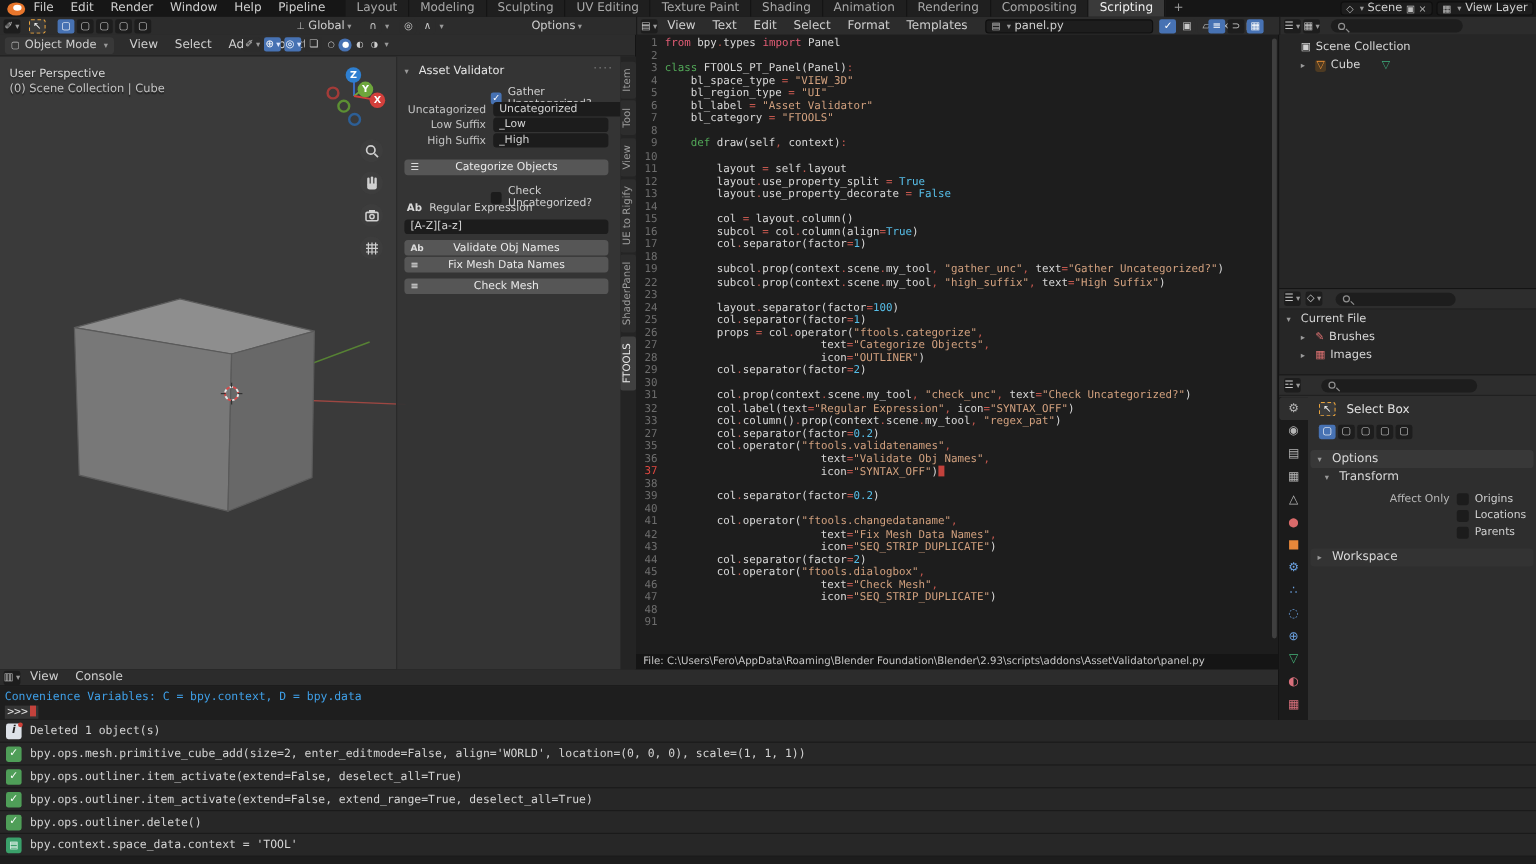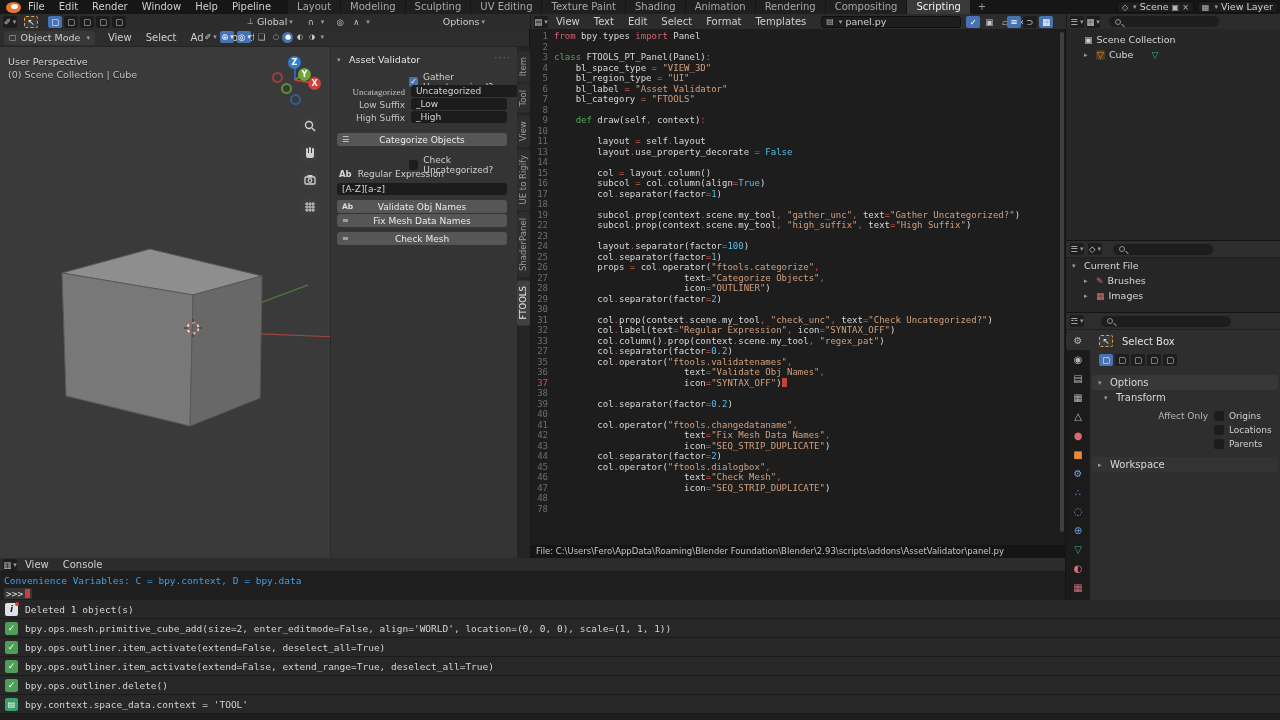--- a/index.html
+++ b/index.html
@@ -311,21 +311,21 @@
       <span style="color:#e4e4e4;font-size:9.5px">Asset Validator</span>
     </div>
     <span class="abs" style="right:6px;top:5px;color:#777;letter-spacing:1px">····</span>
 
     <div class="abs" style="left:78px;top:25px;display:flex;align-items:center;gap:5px">
       <span class="cb onc">✓</span>
       <span class="cb-label">Gather Uncategorized?</span>
     </div>
 
     <div id="np-fields">
-        <div class="np-label" style="left: 0px; top: 40px; width: 74px; font-family: Liberation Serif, serif;">Uncatagorized</div>
+        <div class="np-label" style="left: 0px; top: 40px; width: 74px;">Uncatagorized</div>
         <div class="np-field" style="left: 80px; top: 38px; width: 108px; height: 12px;">Uncategorized</div>
         <div class="np-label" style="left: 0px; top: 53px; width: 74px;">Low Suffix</div>
         <div class="np-field" style="left: 80px; top: 51px; width: 96px; height: 12px;">_Low</div>
         <div class="np-label" style="left: 0px; top: 66px; width: 74px;">High Suffix</div>
         <div class="np-field" style="left: 80px; top: 64px; width: 96px; height: 12px;">_High</div>
       </div>
 
     <div class="np-btn" style="left:6px;top:86px;width:170px">
       <span class="bicon">☰</span>
       <span>Categorize Objects</span>
@@ -371,20 +371,21 @@
       <div class="code-line"><div class="ln">2</div><div class="lc"></div></div>
       <div class="code-line"><div class="ln">3</div><div class="lc"><span class="d">class</span> FTOOLS_PT_Panel(Panel)<span class="o">:</span></div></div>
       <div class="code-line"><div class="ln">4</div><div class="lc">    bl_space_type <span class="o">=</span> <span class="s">"VIEW_3D"</span></div></div>
       <div class="code-line"><div class="ln">5</div><div class="lc">    bl_region_type <span class="o">=</span> <span class="s">"UI"</span></div></div>
       <div class="code-line"><div class="ln">6</div><div class="lc">    bl_label <span class="o">=</span> <span class="s">"Asset Validator"</span></div></div>
       <div class="code-line"><div class="ln">7</div><div class="lc">    bl_category <span class="o">=</span> <span class="s">"FTOOLS"</span></div></div>
       <div class="code-line"><div class="ln">8</div><div class="lc"></div></div>
       <div class="code-line"><div class="ln">9</div><div class="lc">    <span class="d">def</span> draw(self<span class="o">,</span> context)<span class="o">:</span></div></div>
       <div class="code-line"><div class="ln">10</div><div class="lc"></div></div>
       <div class="code-line"><div class="ln">11</div><div class="lc">        layout <span class="o">=</span> self<span class="o">.</span>layout</div></div>
+      <div class="code-line"><div class="ln">12</div><div class="lc">        layout<span class="o">.</span>use_property_split <span class="o">=</span> <span class="b">True</span></div></div>
       <div class="code-line"><div class="ln">13</div><div class="lc">        layout<span class="o">.</span>use_property_decorate <span class="o">=</span> <span class="b">False</span></div></div>
       <div class="code-line"><div class="ln">14</div><div class="lc"></div></div>
       <div class="code-line"><div class="ln">15</div><div class="lc">        col <span class="o">=</span> layout<span class="o">.</span>column()</div></div>
       <div class="code-line"><div class="ln">16</div><div class="lc">        subcol <span class="o">=</span> col<span class="o">.</span>column(align<span class="o">=</span><span class="b">True</span>)</div></div>
       <div class="code-line"><div class="ln">17</div><div class="lc">        col<span class="o">.</span>separator(factor<span class="o">=</span><span class="n">1</span>)</div></div>
       <div class="code-line"><div class="ln">18</div><div class="lc"></div></div>
       <div class="code-line"><div class="ln">19</div><div class="lc">        subcol<span class="o">.</span>prop(context<span class="o">.</span>scene<span class="o">.</span>my_tool<span class="o">,</span> <span class="s">"gather_unc"</span><span class="o">,</span> text<span class="o">=</span><span class="s">"Gather Uncategorized?"</span>)</div></div>
       <div class="code-line"><div class="ln">22</div><div class="lc">        subcol<span class="o">.</span>prop(context<span class="o">.</span>scene<span class="o">.</span>my_tool<span class="o">,</span> <span class="s">"high_suffix"</span><span class="o">,</span> text<span class="o">=</span><span class="s">"High Suffix"</span>)</div></div>
       <div class="code-line"><div class="ln">23</div><div class="lc"></div></div>
       <div class="code-line"><div class="ln">24</div><div class="lc">        layout<span class="o">.</span>separator(factor<span class="o">=</span><span class="n">100</span>)</div></div>
@@ -405,21 +406,21 @@
       <div class="code-line"><div class="ln">39</div><div class="lc">        col<span class="o">.</span>separator(factor<span class="o">=</span><span class="n">0.2</span>)</div></div>
       <div class="code-line"><div class="ln">40</div><div class="lc"></div></div>
       <div class="code-line"><div class="ln">41</div><div class="lc">        col<span class="o">.</span>operator(<span class="s">"ftools.changedataname"</span><span class="o">,</span></div></div>
       <div class="code-line"><div class="ln">42</div><div class="lc">                        text<span class="o">=</span><span class="s">"Fix Mesh Data Names"</span><span class="o">,</span></div></div>
       <div class="code-line"><div class="ln">43</div><div class="lc">                        icon<span class="o">=</span><span class="s">"SEQ_STRIP_DUPLICATE"</span>)</div></div>
       <div class="code-line"><div class="ln">44</div><div class="lc">        col<span class="o">.</span>separator(factor<span class="o">=</span><span class="n">2</span>)</div></div>
       <div class="code-line"><div class="ln">45</div><div class="lc">        col<span class="o">.</span>operator(<span class="s">"ftools.dialogbox"</span><span class="o">,</span></div></div>
       <div class="code-line"><div class="ln">46</div><div class="lc">                        text<span class="o">=</span><span class="s">"Check Mesh"</span><span class="o">,</span></div></div>
       <div class="code-line"><div class="ln">47</div><div class="lc">                        icon<span class="o">=</span><span class="s">"SEQ_STRIP_DUPLICATE"</span>)</div></div>
       <div class="code-line"><div class="ln">48</div><div class="lc"></div></div>
-      <div class="code-line"><div class="ln">78</div><div class="lc"></div></div>
+      <div class="code-line"><div class="ln">91</div><div class="lc"></div></div>
     </div>
   <div id="te-scroll"></div>
   <div id="te-footer">File: C:\Users\Fero\AppData\Roaming\Blender Foundation\Blender\2.93\scripts\addons\AssetValidator\panel.py</div>
 </div>
 
 <div id="outliner1">
   <div id="outl-rows" style="padding-top:3px">
       <div class="outl-row" style="padding-left: 6px;">
         <span class="exp"></span>
         <span class="oi collection">▣</span>

